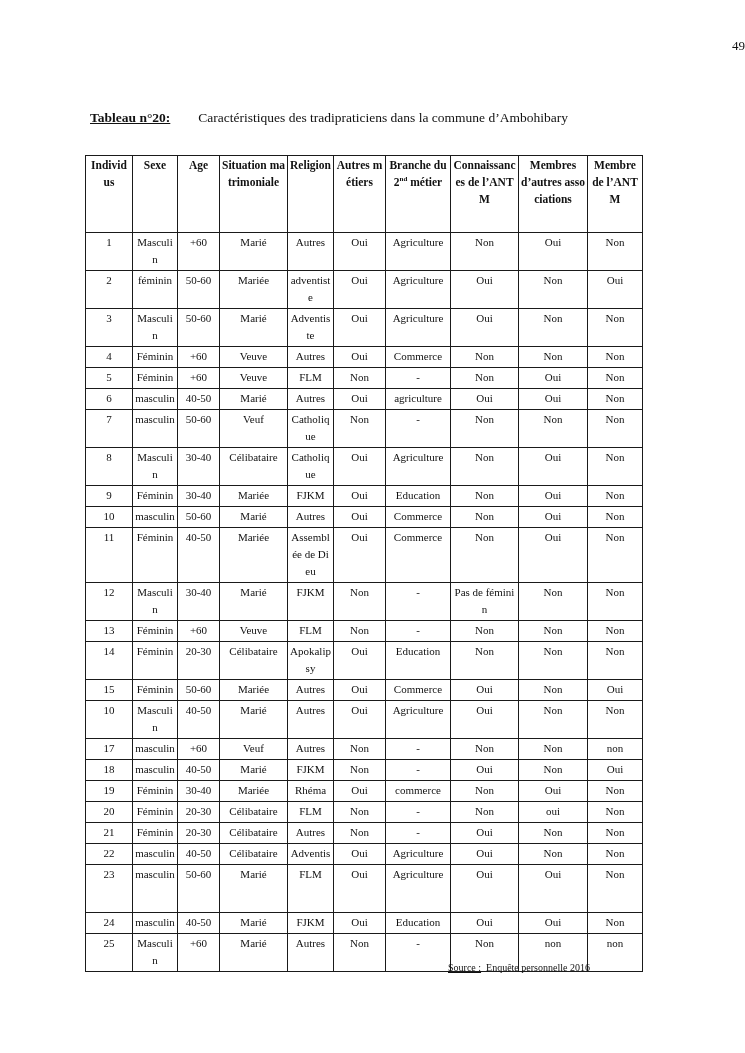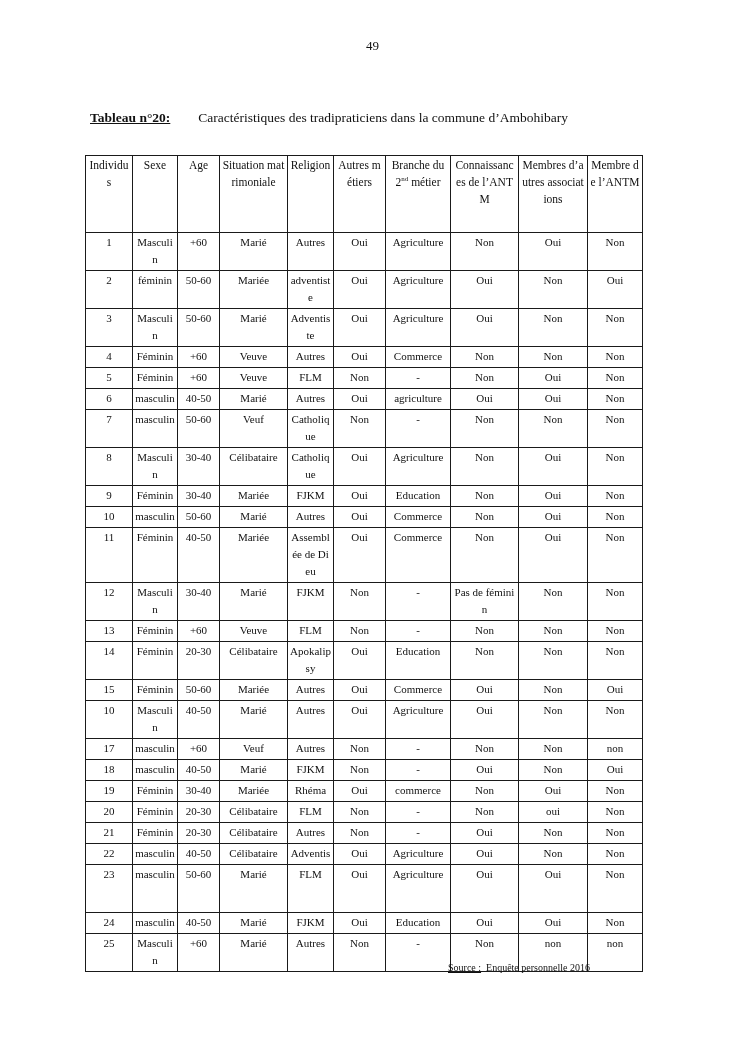--- a/index.html
+++ b/index.html
@@ -7,21 +7,21 @@
     width: 745px; height: 1053px;
     background: #ffffff;
     font-family: "Liberation Serif", "DejaVu Serif", serif;
     color: #111111;
     position: relative;
     overflow: hidden;
   }
   .page-number {
     position: absolute;
     top: 38px; left: 0; width: 745px;
-    text-align: center;
+    text-align: right;
     font-size: 13px;
   }
   .title-row {
     position: absolute;
     top: 110px; left: 90px;
     font-size: 13.5px;
     white-space: nowrap;
   }
   .title-label {
     font-weight: bold;
@@ -58,20 +58,21 @@
     line-height: 17px;
     text-align: center;
     vertical-align: top;
     padding: 1px 2px 2px 2px;
     word-break: break-all;
     overflow: hidden;
   }
   th {
     height: 77px;
     font-size: 11.5px;
+    font-weight: bold;
   }
   th sup {
     font-size: 7px;
     vertical-align: super;
     line-height: 0;
     margin-top: 20px;
   }
   tr.tall-row td { height: 48px; }
   .source-line {
     position: absolute;

